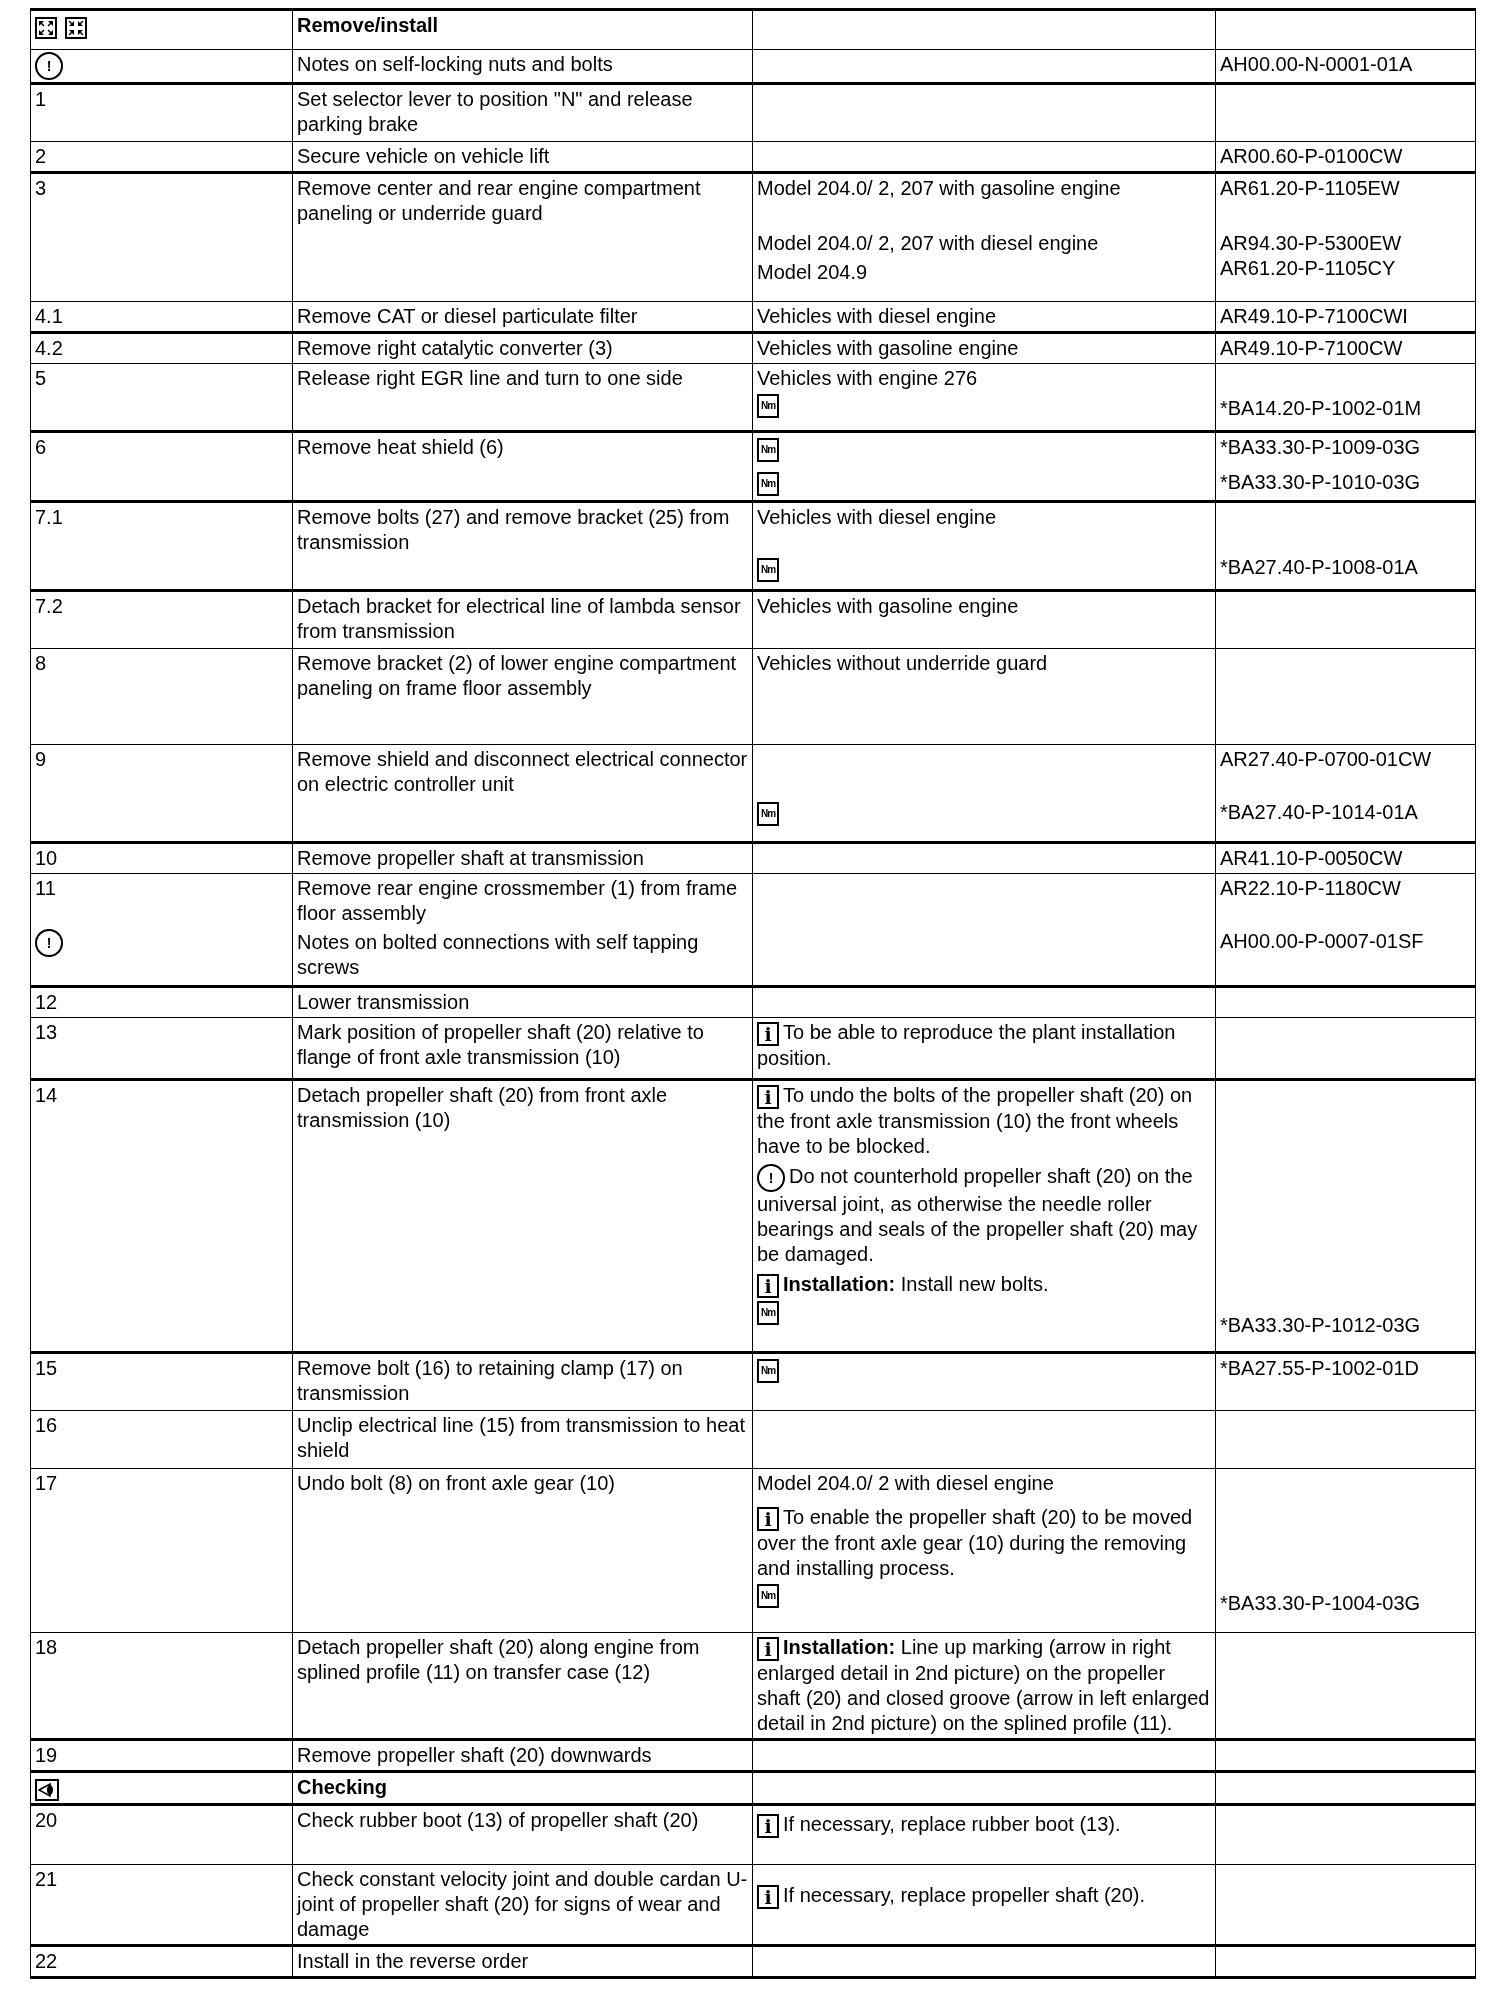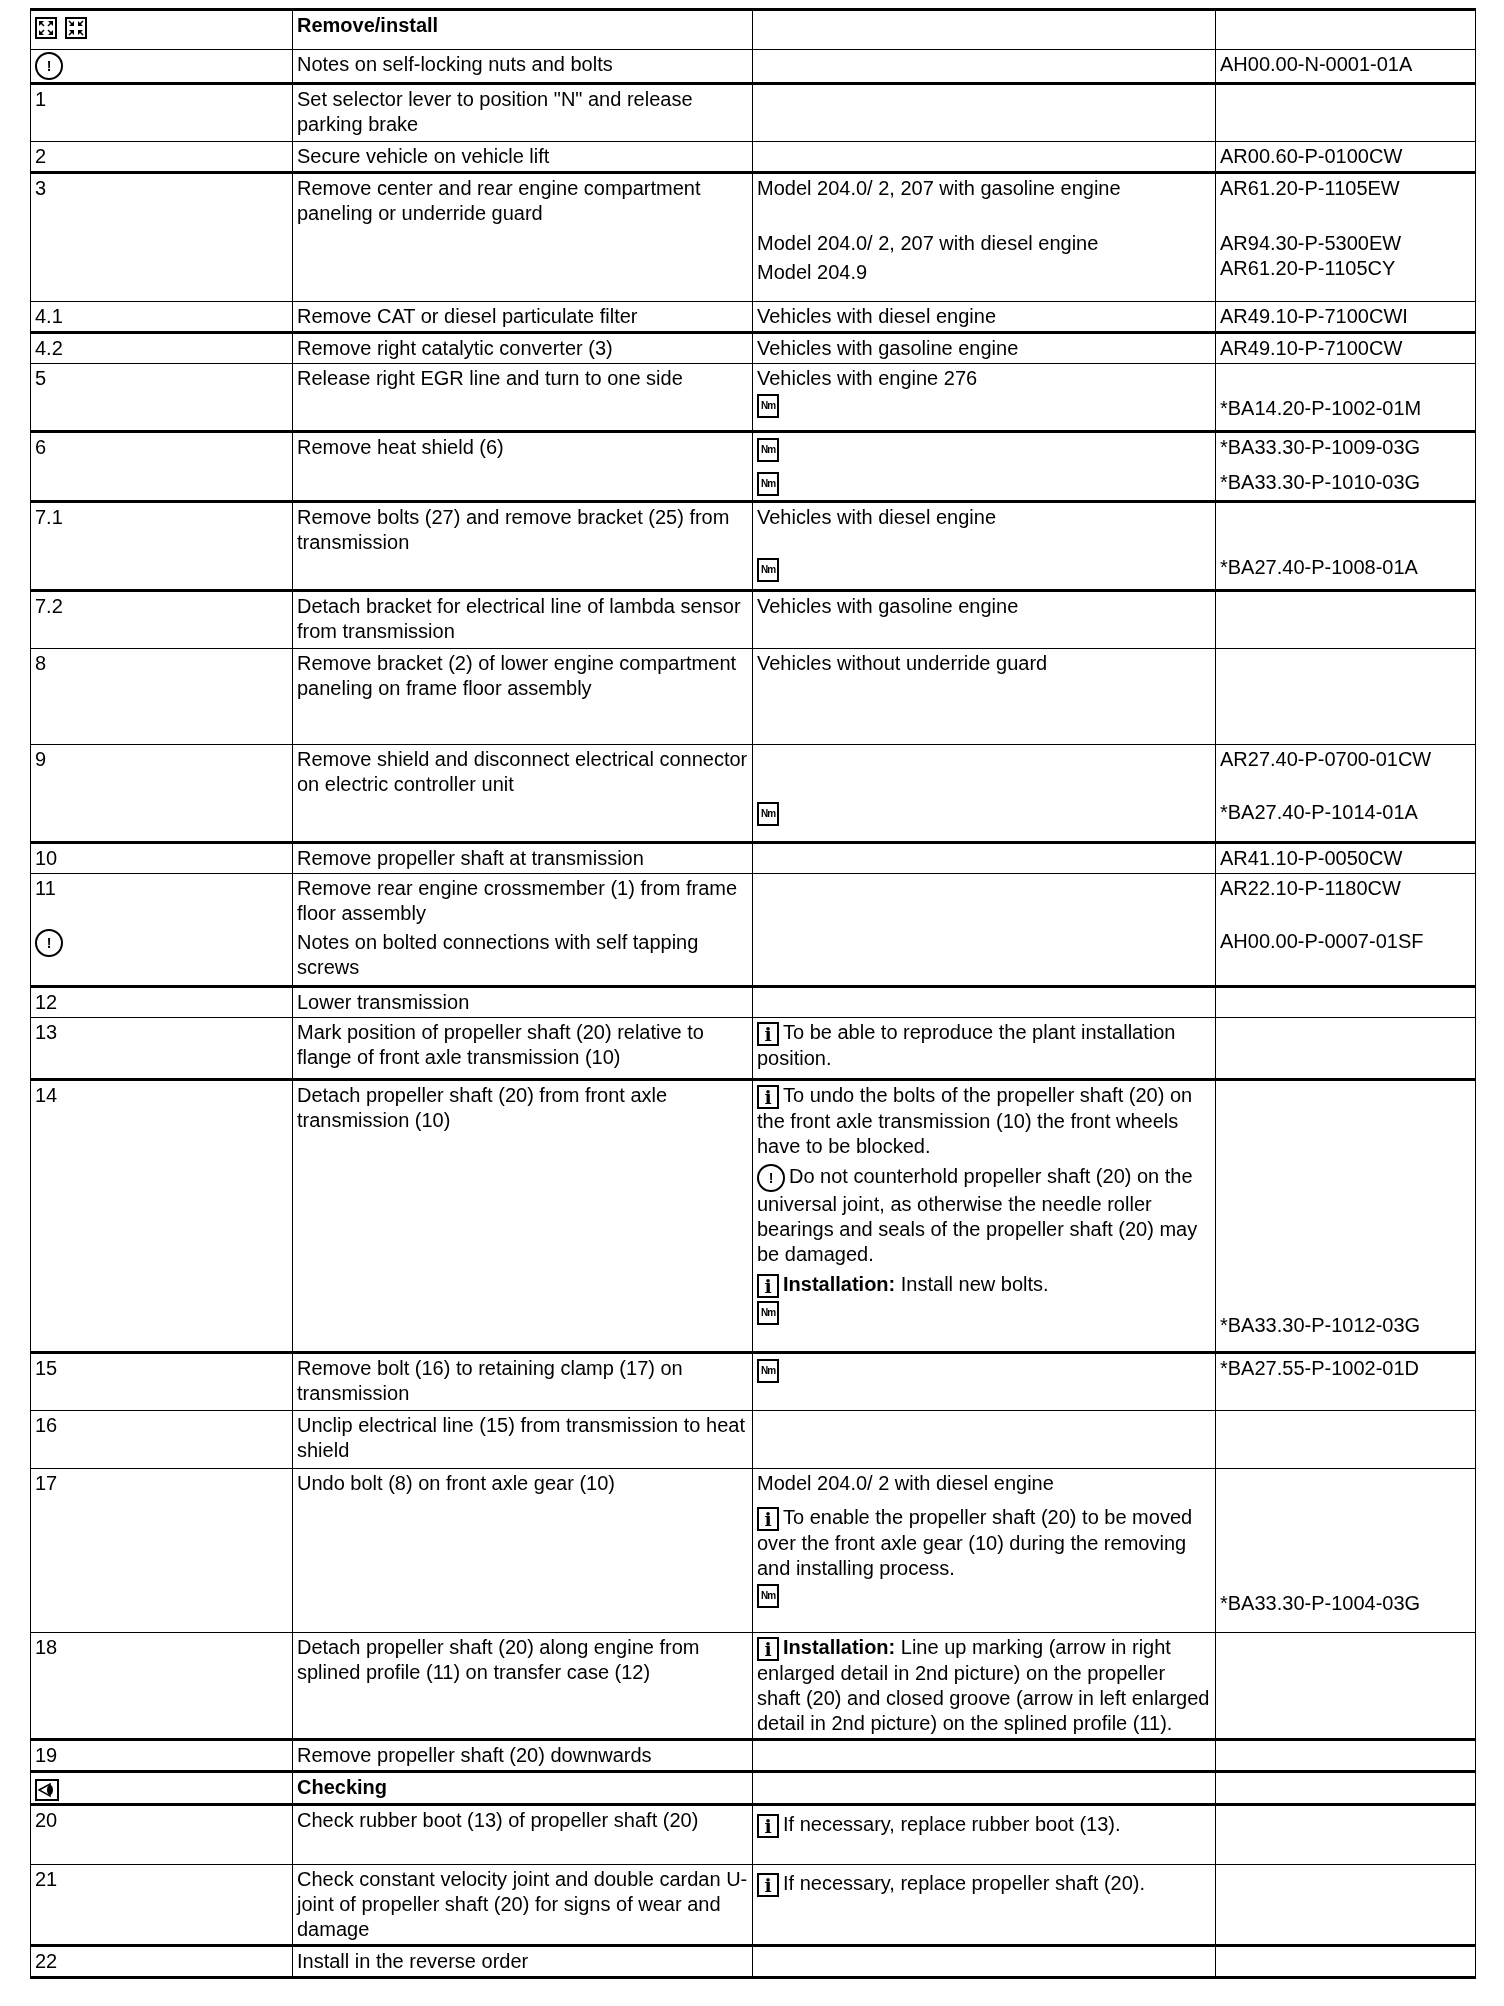--- a/index.html
+++ b/index.html
@@ -306,21 +306,21 @@
       <td>Check rubber boot (13) of propeller shaft (20)</td>
       <td style="padding-top:6px">
         <span class="icon-box ico-info">i</span><span>If necessary, replace rubber boot (13).</span>
       </td>
       <td></td>
     </tr>
 
     <tr style="height:80px">
       <td>21</td>
       <td>Check constant velocity joint and double cardan U-joint of propeller shaft (20) for signs of wear and damage</td>
-      <td style="padding-top:6px">
+      <td style="padding-top:18px">
         <span class="icon-box ico-info">i</span><span>If necessary, replace propeller shaft (20).</span>
       </td>
       <td></td>
     </tr>
 
     <tr class="thick last" style="height:30px">
       <td>22</td>
       <td>Install in the reverse order</td>
       <td></td>
       <td></td>

